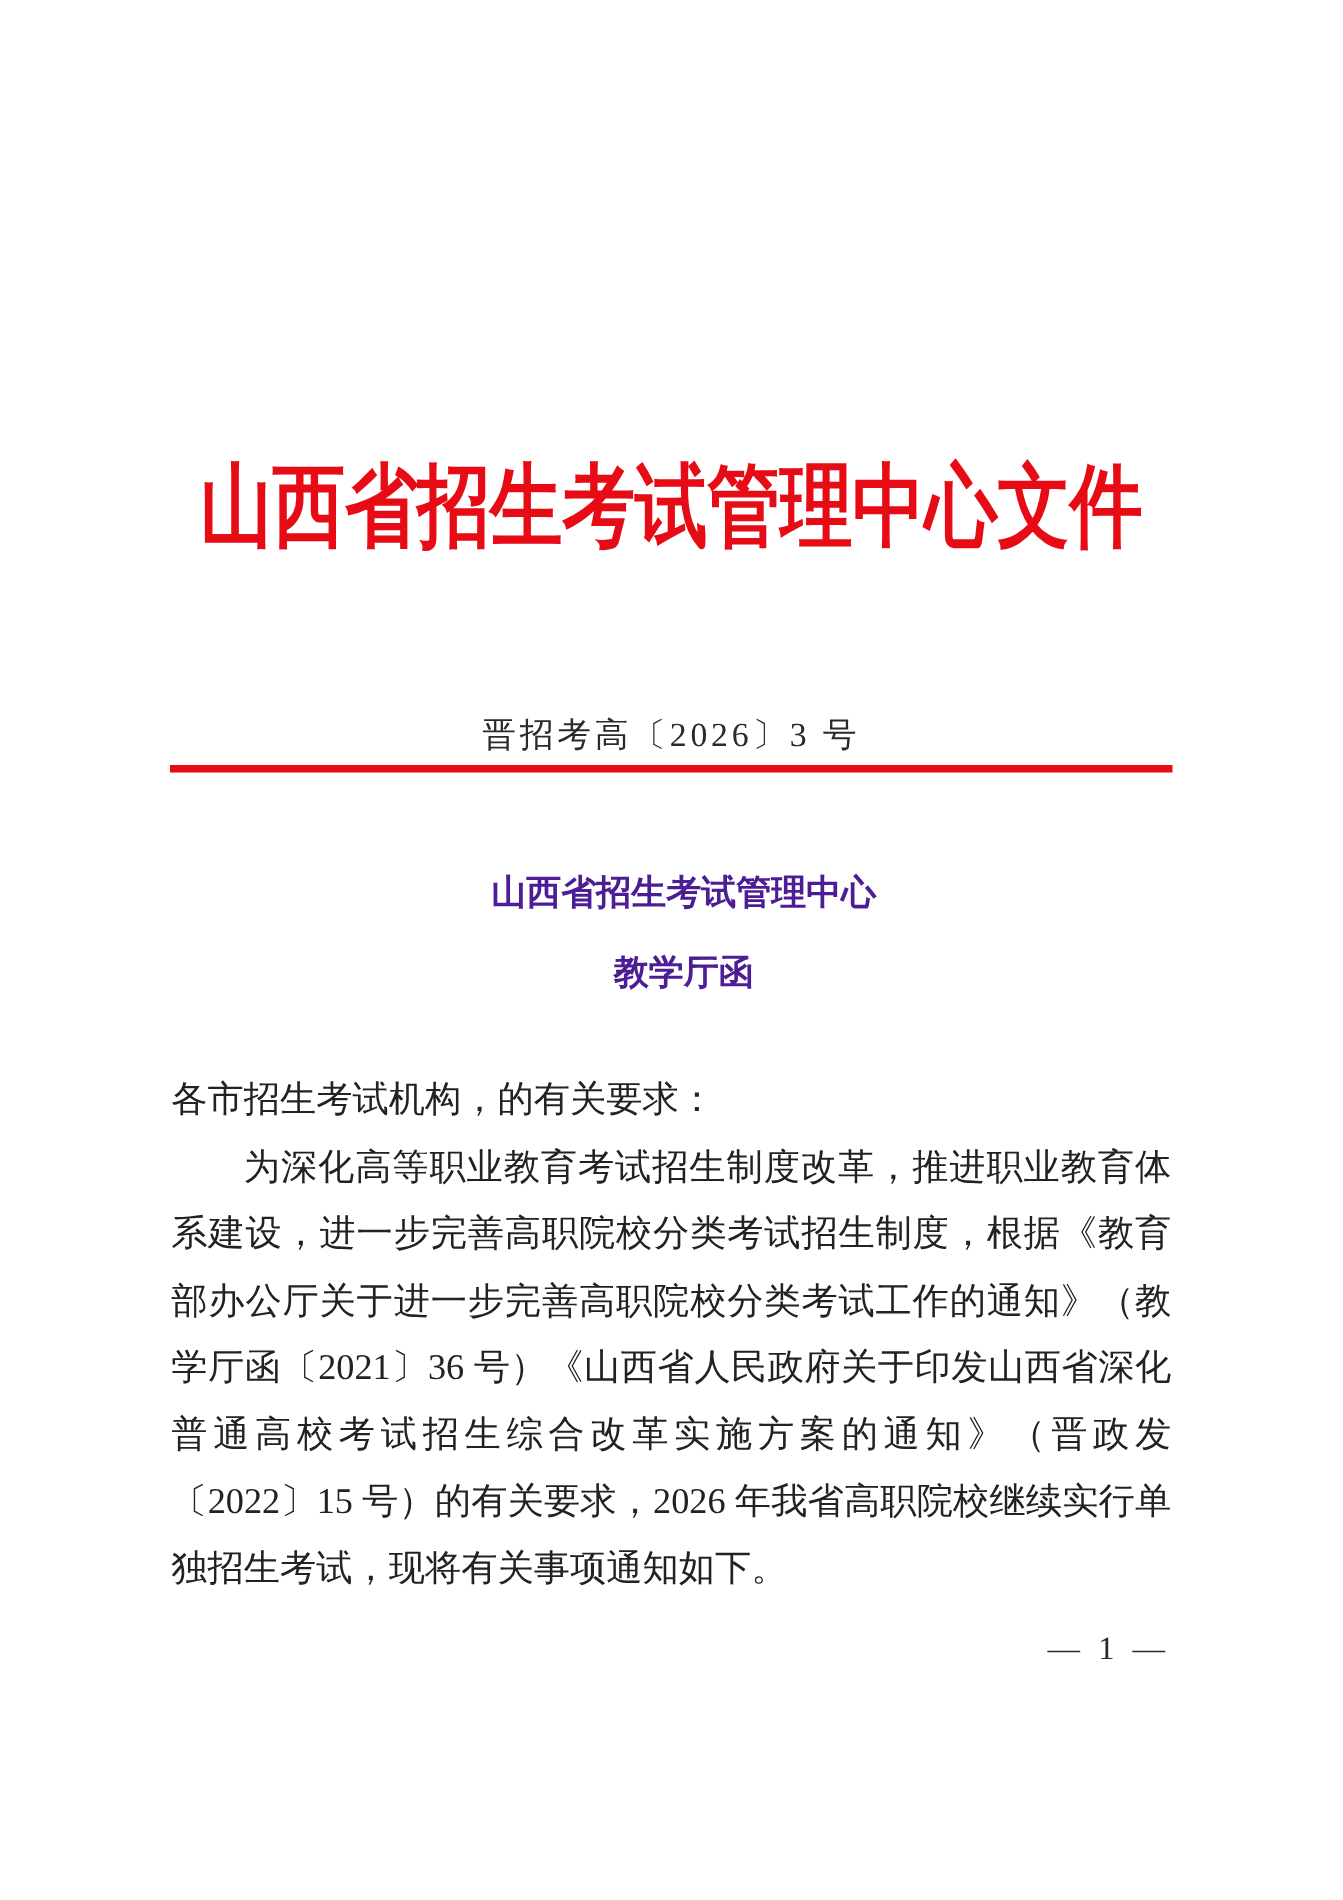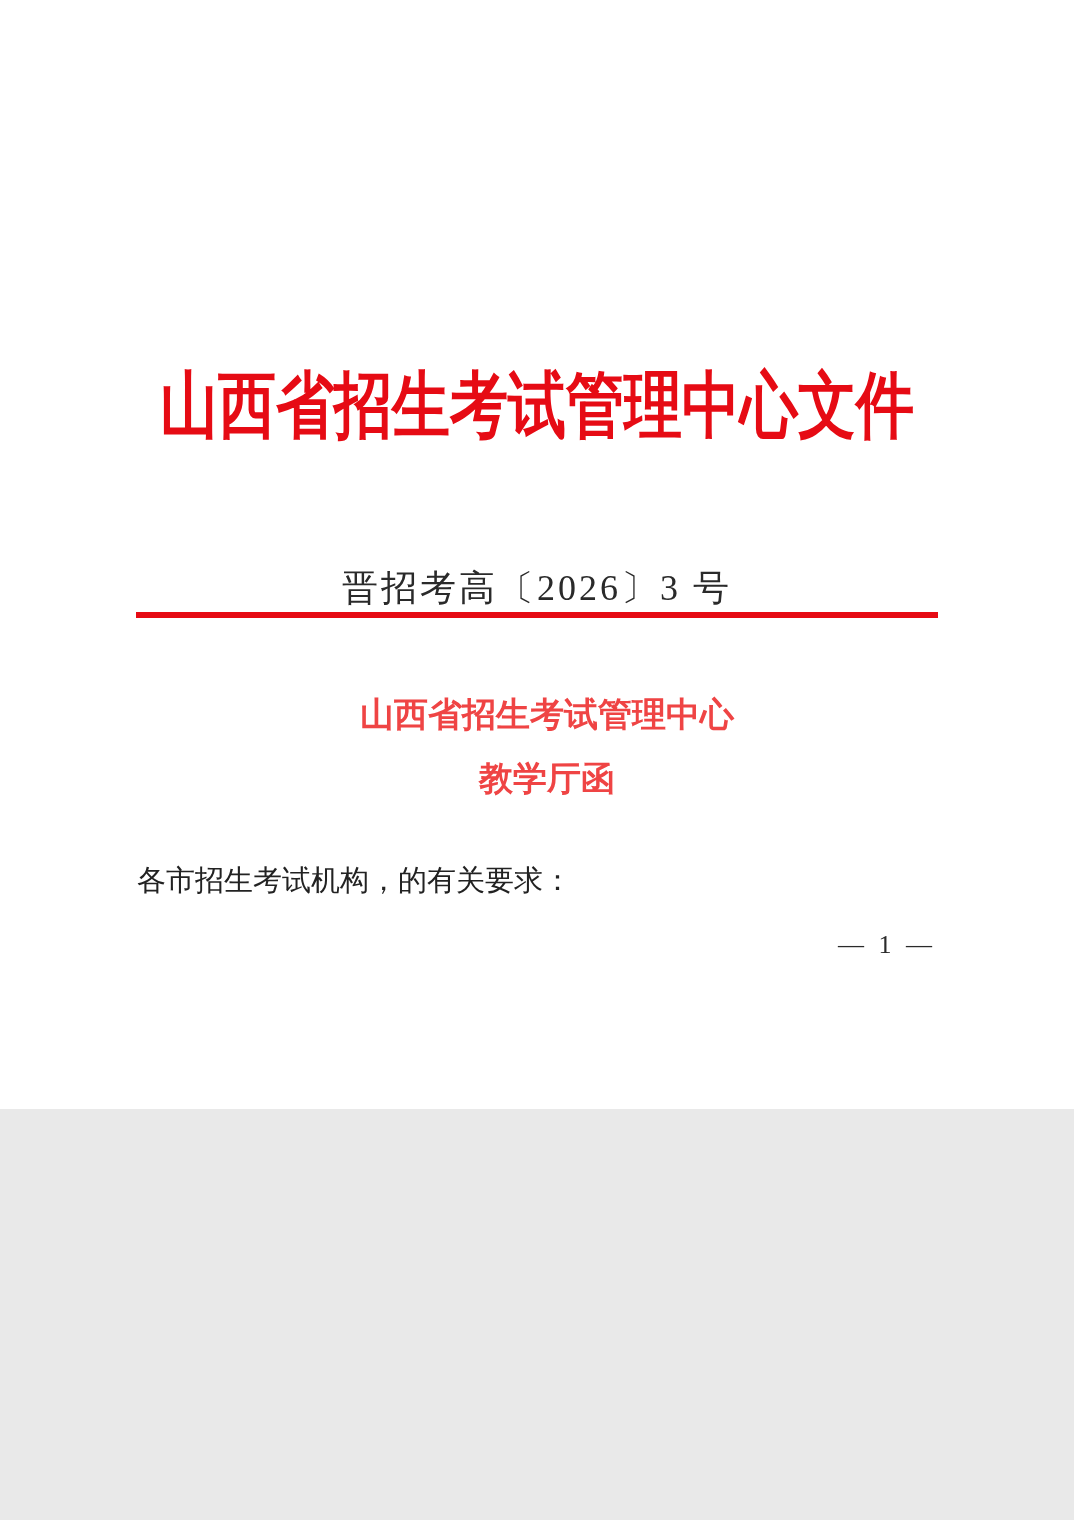--- a/index.html
+++ b/index.html
@@ -1,20 +1,20 @@
 <!DOCTYPE html>
 <html><head>
 <meta charset="utf-8">
 <style>
   * { margin: 0; padding: 0; box-sizing: border-box; }
   html, body { background: #e9e9e9; }
   .page {
     position: relative;
     width: 1074px;
-    height: 1109px;
+    height: 1520px;
     margin: 0 auto;
     background: #ffffff;
     font-family: "Liberation Serif", serif;
     color: #1c1c1c;
     overflow: hidden;
     padding-top: 370px;
   }
   .header-title {
     height: 72px;
     line-height: 72px;
@@ -27,38 +27,38 @@
     font-weight: bold;
     color: #e60b14;
     letter-spacing: 0px;
     transform: scaleY(1.25);
     transform-origin: center;
     font-family: "Liberation Serif", serif;
   }
   .doc-number {
     margin-top: 130px;
     text-align: center;
-    font-size: 36px;
+    font-size: 27px;
     line-height: 32px;
     letter-spacing: 3px;
     color: #2a2a2a;
   }
   .red-line {
     margin: 8px auto 0 auto;
     width: 802px;
     height: 6px;
     background: #e60b14;
   }
   .doc-title {
     margin-top: 65px;
     text-align: center;
     font-weight: bold;
-    font-size: 34px;
+    font-size: 28px;
     line-height: 64px;
-    color: #ef4444;
+    color: #4c1d95;
     margin-left: 20px;
   }
   .doc-title .title-line { display: block; }
   .body-text {
     margin: 43px auto 0 auto;
     width: 800px;
     font-size: 29px;
     line-height: 53.5px;
     color: #222222;
     text-align: justify;
@@ -89,17 +89,18 @@
 
   <div class="red-line"></div>
 
   <h1 class="doc-title">
     <span class="title-line">山西省招生考试管理中心</span>
     <span class="title-line">教学厅函</span>
   </h1>
 
   <div class="body-text">
     <p class="salutation">各市招生考试机构，的有关要求：</p>
+    <p class="paragraph">为深化高等职业教育考试招生制度改革，推进职业教育体系建设，进一步完善高职院校分类考试招生制度，根据《教育部办公厅关于进一步完善高职院校分类考试工作的通知》（教学厅函〔2021〕36 号）《山西省人民政府关于印发山西省深化普通高校考试招生综合改革实施方案的通知》（晋政发〔2022〕15 号）的有关要求，2026 年我省高职院校继续实行单独招生考试，现将有关事项通知如下。</p>
   </div>
 
   <div class="page-number">— 1 —</div>
 
 </div>
 
 </body></html>

